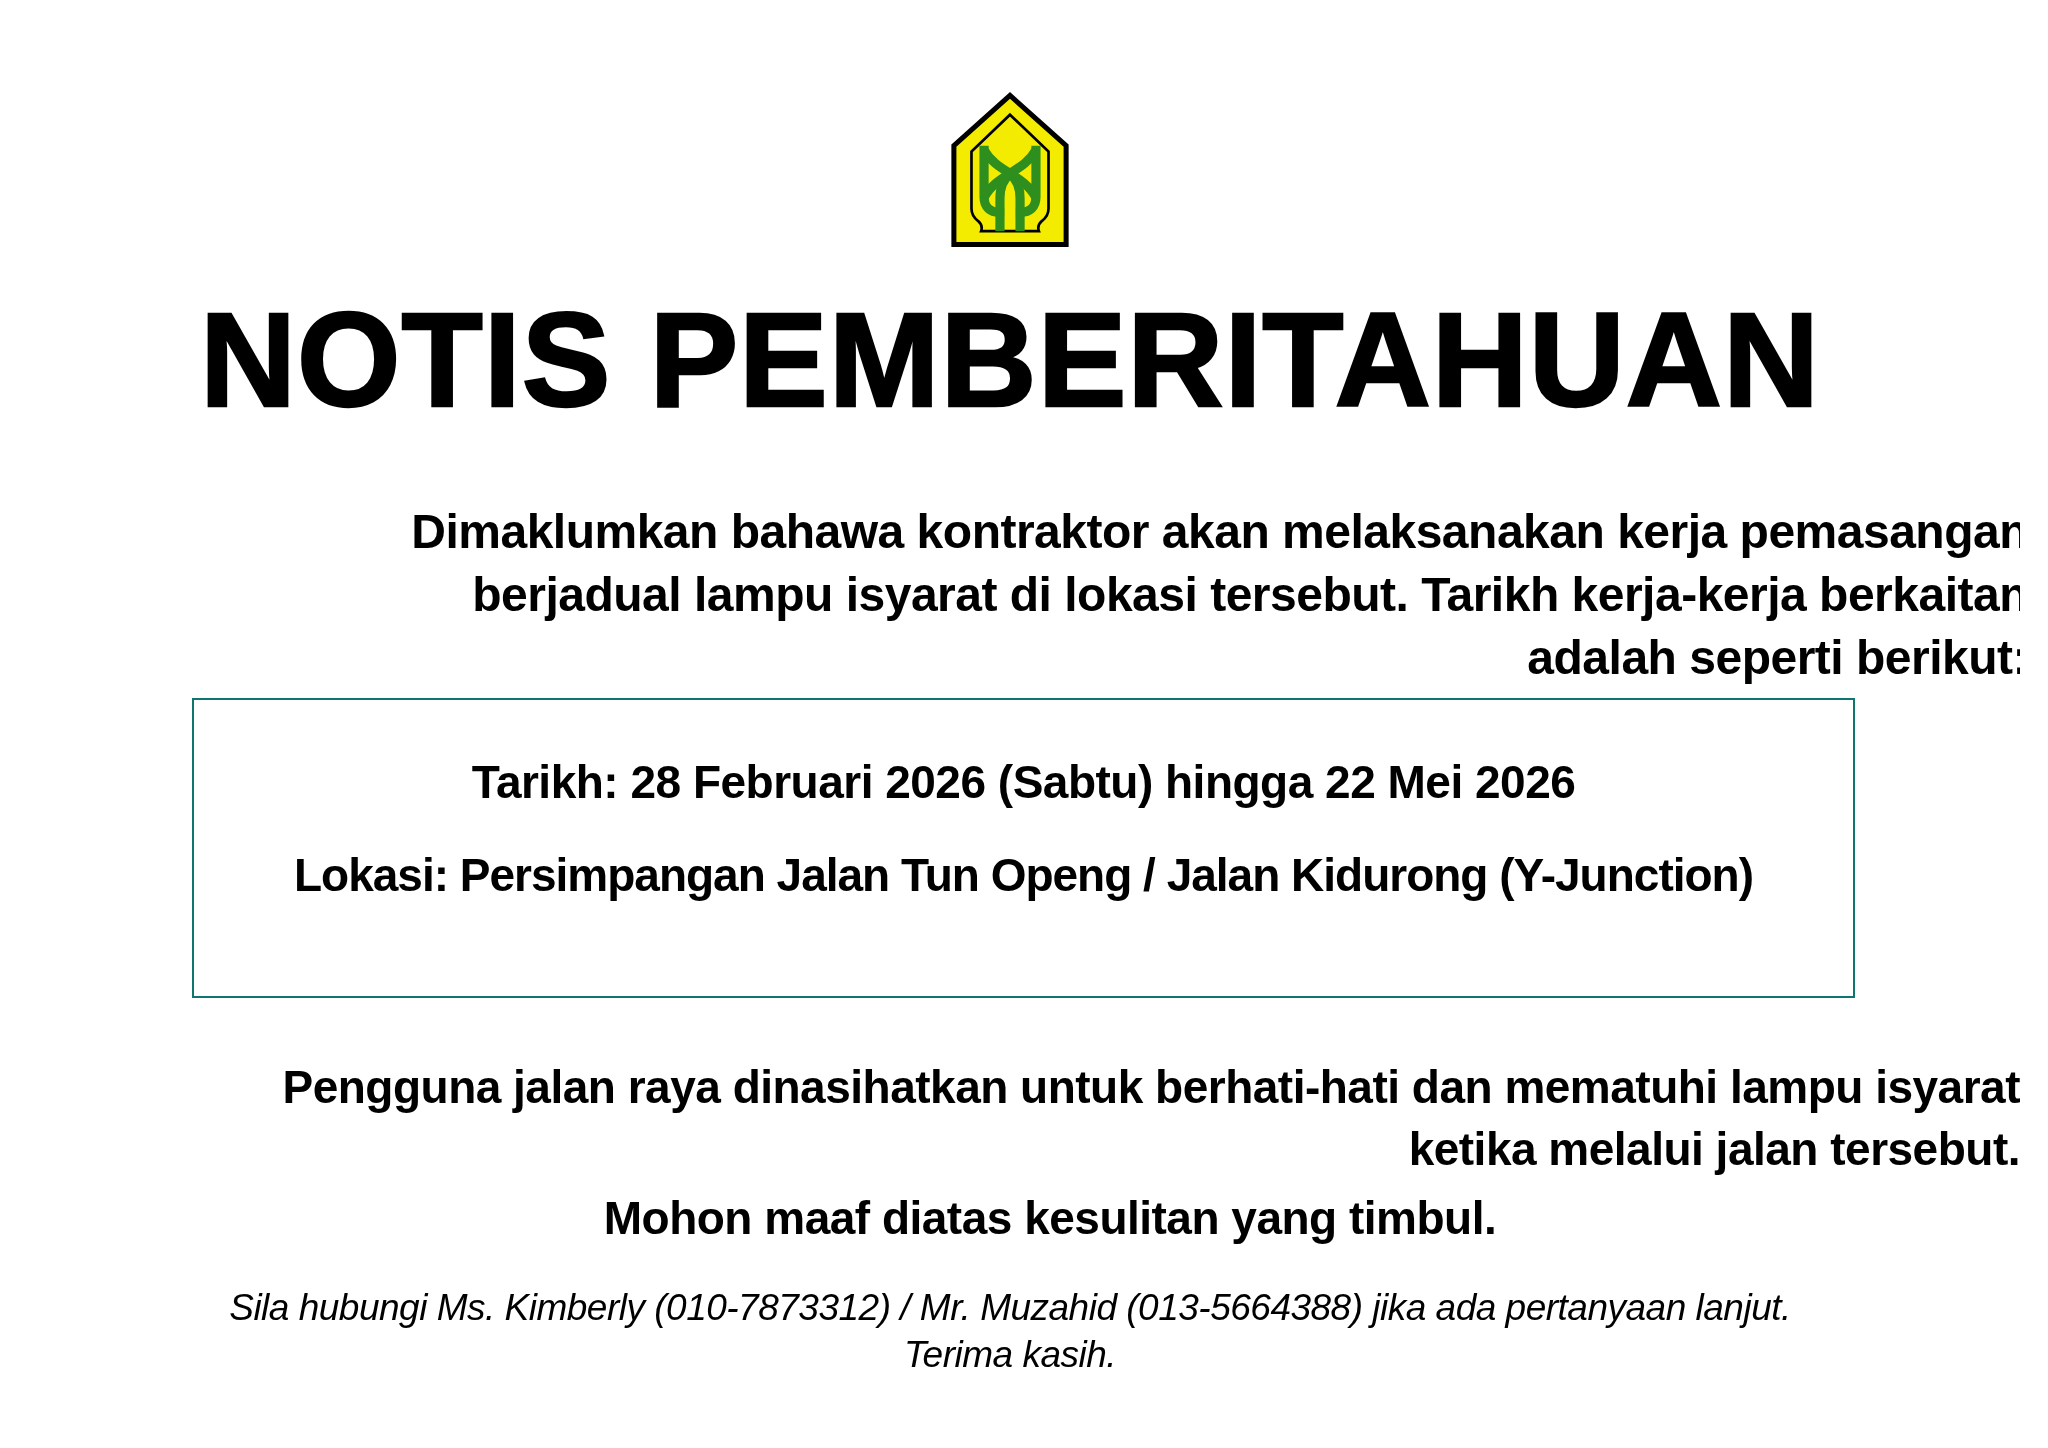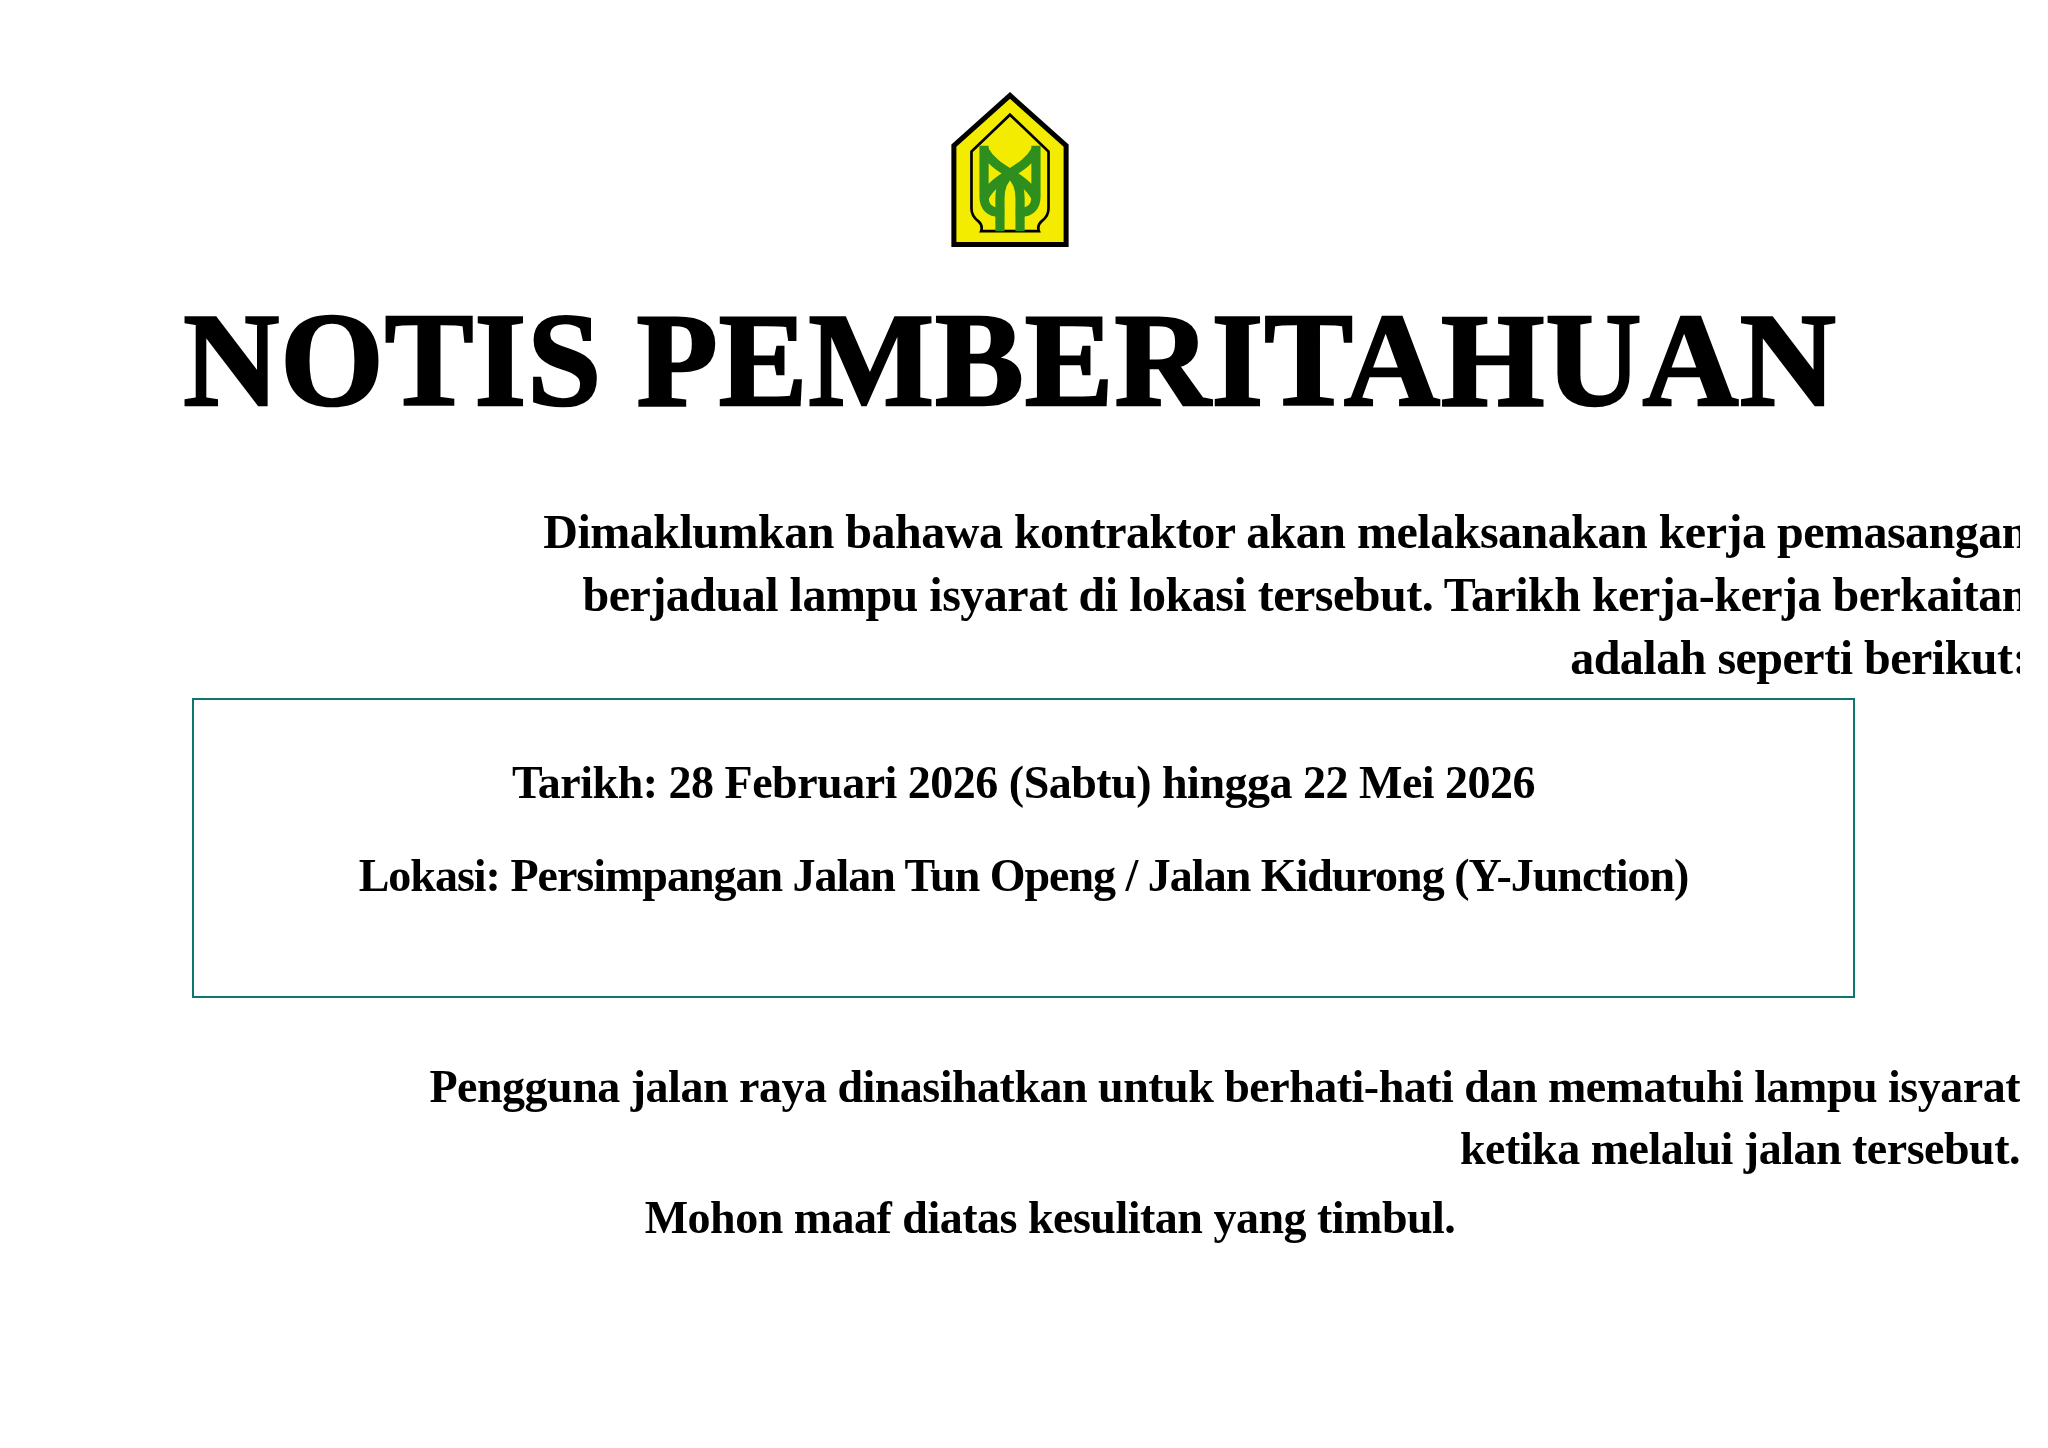--- a/index.html
+++ b/index.html
@@ -6,21 +6,21 @@
     margin: 0;
     padding: 0;
     background: #ffffff;
   }
   .page {
     position: relative;
     width: 2020px;
     height: 1448px;
     background: #ffffff;
     color: #000000;
-    font-family: Liberation Serif, serif;
+    font-family: Liberation Sans, sans-serif;
     overflow: hidden;
   }
   .logo-wrap {
     position: absolute;
     top: 84px;
     left: 50%;
     transform: translateX(-50%);
     width: 134px;
     height: 172px;
   }
@@ -153,14 +153,18 @@
   <div class="info-box">
     <p class="box-date">Tarikh: 28 Februari 2026 (Sabtu) hingga 22 Mei 2026</p>
     <p class="box-location">Lokasi: Persimpangan Jalan Tun Openg / Jalan Kidurong (Y-Junction)</p>
   </div>
 
   <p class="advisory">Pengguna jalan raya dinasihatkan untuk berhati-hati dan mematuhi lampu isyarat
 ketika melalui jalan tersebut.</p>
 
   <p class="apology">Mohon maaf diatas kesulitan yang timbul.</p>
 
+  <div class="footer">
+    <p>Sila hubungi Ms. Kimberly (010-7873312) / Mr. Muzahid (013-5664388) jika ada pertanyaan lanjut.</p>
+    <p>Terima kasih.</p>
+  </div>
 
 </div>
 
 </body></html>

